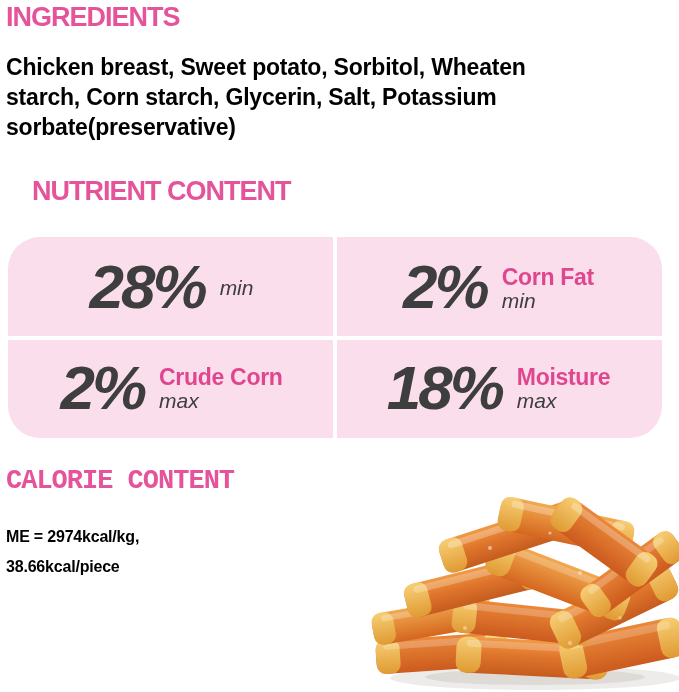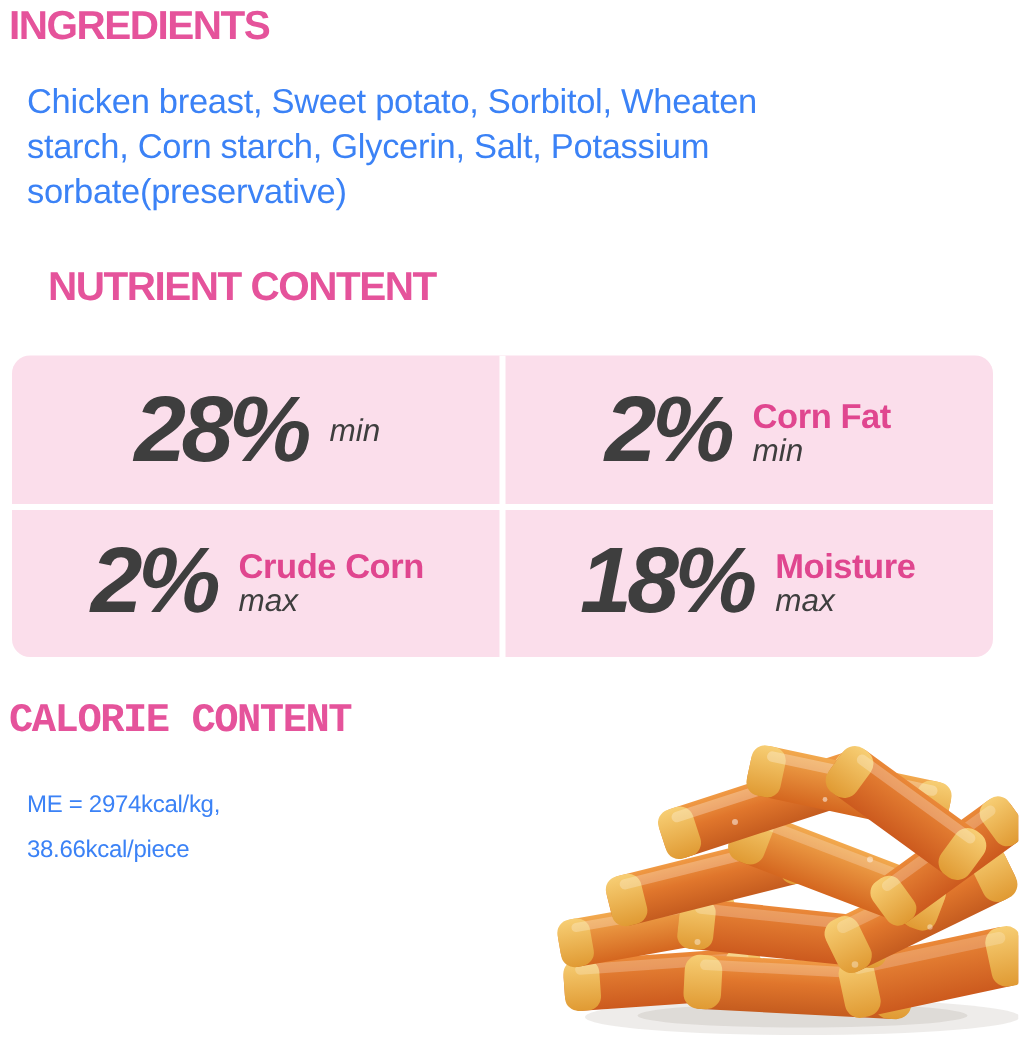--- a/index.html
+++ b/index.html
@@ -16,35 +16,35 @@
     letter-spacing:-1px;
     color:#e5539b;
     line-height:1;
     white-space:nowrap;
   }
   #ingredients-heading{top:4px;}
   #nutrient-heading{top:178px;margin-left:26px;}
   #calorie-heading{top:468px;font-family:Liberation Mono, monospace;}
 
   .body-text{
-    position:absolute;left:18px;
-    color:#3b82f6;
-    font-size:23px;font-weight:normal;
+    position:absolute;left:6px;
+    color:#000000;
+    font-size:23px;font-weight:bold;
     line-height:30px;
     letter-spacing:-0.2px;
   }
   #ingredients-text{top:52px;}
   #calorie-text{top:522px;font-size:16px;}
 
   .nutrient-panel{
     position:absolute;
     left:8px;top:237px;
     width:654px;height:201px;
     background:#fbdeeb;
-    border-radius:12px;
+    border-radius:32px;
     overflow:hidden;
   }
   .panel-grid{
     position:absolute;inset:0;
     display:grid;
     grid-template-columns:1fr 1fr;
     grid-template-rows:1fr 1fr;
   }
   .divider-v{
     position:absolute;left:50%;top:0;bottom:0;

